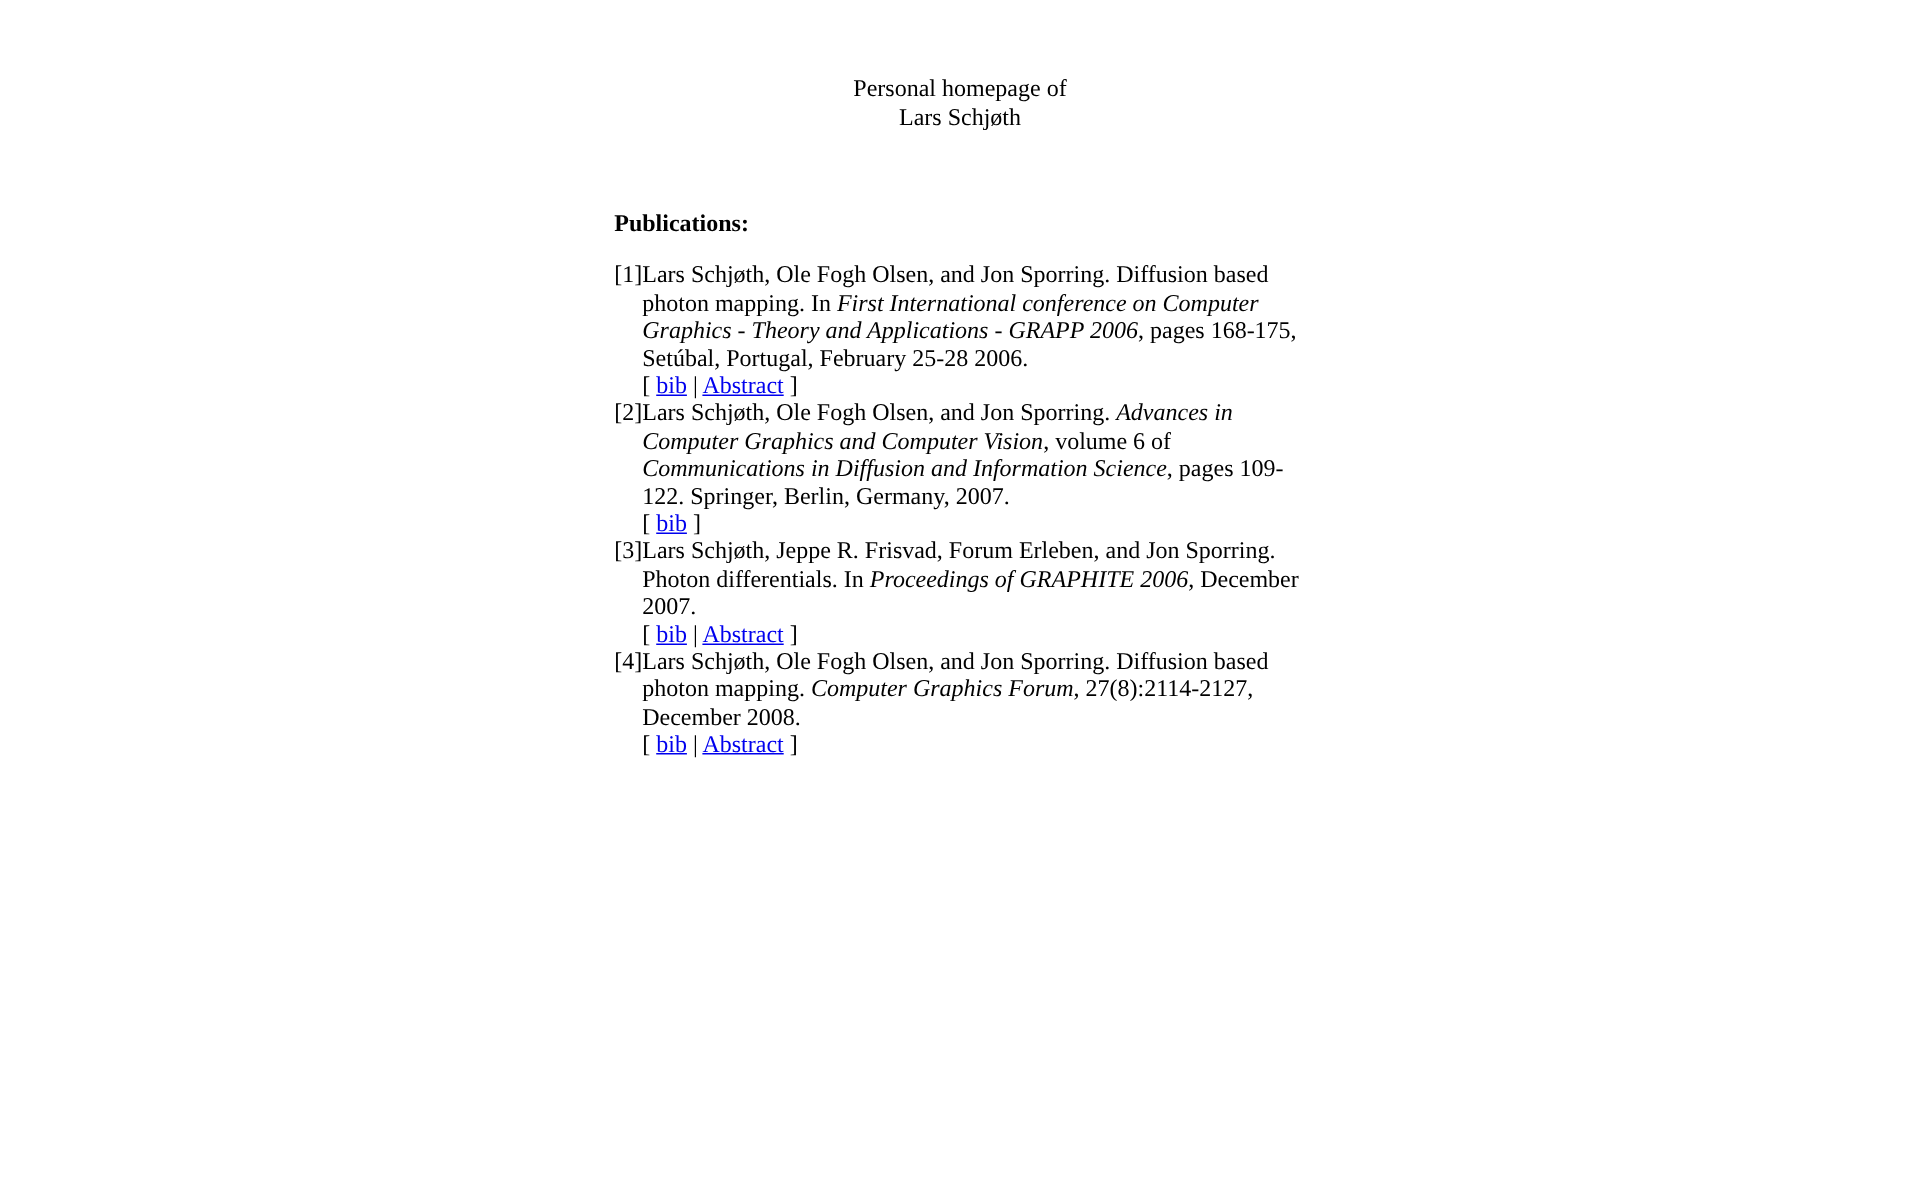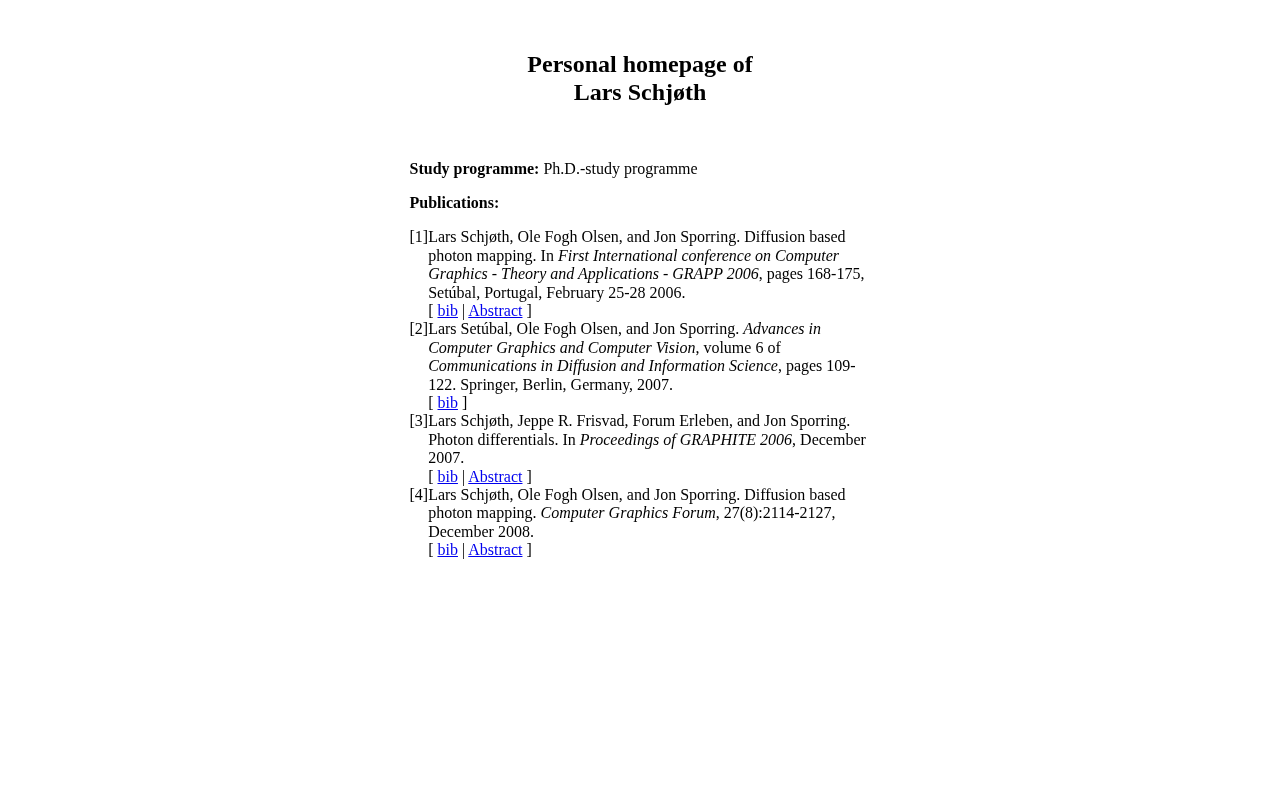--- a/index.html
+++ b/index.html
@@ -14,22 +14,22 @@
     font-size: 16px;
     line-height: 1.15;
     color: #000000;
     overflow: hidden;
   }
   .page {
     width: 461px;
     margin: 0 auto;
   }
   .title {
-    font-size: 24px;
-    font-weight: bold;
+    font-size: 16px;
+    font-weight: normal;
     text-align: center;
     margin: 51px 0 53px 0;
     line-height: 1.16;
   }
   p.para {
     margin: 16px 0;
   }
   table.pubs {
     border-collapse: collapse;
     margin: 3px 0 0 0;
@@ -54,33 +54,32 @@
   }
 </style>
 </head>
 <body>
 
 <div class="page">
 
   <h1 class="title"><span>Personal homepage of</span><br><span>Lars Schjøth</span></h1>
 
 
-  <p class="para"><b>Study programme:</b> <span>Ph.D.-study programme</span></p>
 
   <p class="para"><b>Publications:</b></p>
 
   <table class="pubs">
     <tbody id="pub-rows">
         <tr>
           <td class="num">[1]</td>
           <td class="pubbody"><span>Lars Schjøth, Ole Fogh Olsen, and Jon Sporring. Diffusion based photon mapping. In </span><em>First International conference on Computer Graphics - Theory and Applications - GRAPP 2006</em><span>, pages 168-175, Setúbal, Portugal, February 25-28 2006.</span><br><span>[ </span><a class="plink" href="#" style="color: rgb(0, 0, 238);">bib</a><span> | </span><a class="plink" href="#" style="color: rgb(0, 0, 238);">Abstract</a><span> ]</span></td>
         </tr>
         <tr>
           <td class="num">[2]</td>
-          <td class="pubbody"><span>Lars Setúbal, Ole Fogh Olsen, and Jon Sporring. </span><em>Advances in Computer Graphics and Computer Vision</em><span>, volume 6 of </span><em>Communications in Diffusion and Information Science</em><span>, pages 109-122. Springer, Berlin, Germany, 2007.</span><br><span>[ </span><a class="plink" href="#" style="color: rgb(0, 0, 238);">bib</a><span> ]</span></td>
+          <td class="pubbody"><span>Lars Schjøth, Ole Fogh Olsen, and Jon Sporring. </span><em>Advances in Computer Graphics and Computer Vision</em><span>, volume 6 of </span><em>Communications in Diffusion and Information Science</em><span>, pages 109-122. Springer, Berlin, Germany, 2007.</span><br><span>[ </span><a class="plink" href="#" style="color: rgb(0, 0, 238);">bib</a><span> ]</span></td>
         </tr>
         <tr>
           <td class="num">[3]</td>
           <td class="pubbody"><span>Lars Schjøth, Jeppe R. Frisvad, Forum Erleben, and Jon Sporring. Photon differentials. In </span><em>Proceedings of GRAPHITE 2006</em><span>, December 2007.</span><br><span>[ </span><a class="plink" href="#" style="color: rgb(0, 0, 238);">bib</a><span> | </span><a class="plink" href="#" style="color: rgb(0, 0, 238);">Abstract</a><span> ]</span></td>
         </tr>
         <tr>
           <td class="num">[4]</td>
           <td class="pubbody"><span>Lars Schjøth, Ole Fogh Olsen, and Jon Sporring. Diffusion based photon mapping. </span><em>Computer Graphics Forum</em><span>, 27(8):2114-2127, December 2008.</span><br><span>[ </span><a class="plink" href="#" style="color: rgb(0, 0, 238);">bib</a><span> | </span><a class="plink" href="#" style="color: rgb(0, 0, 238);">Abstract</a><span> ]</span></td>
         </tr>
       </tbody>

